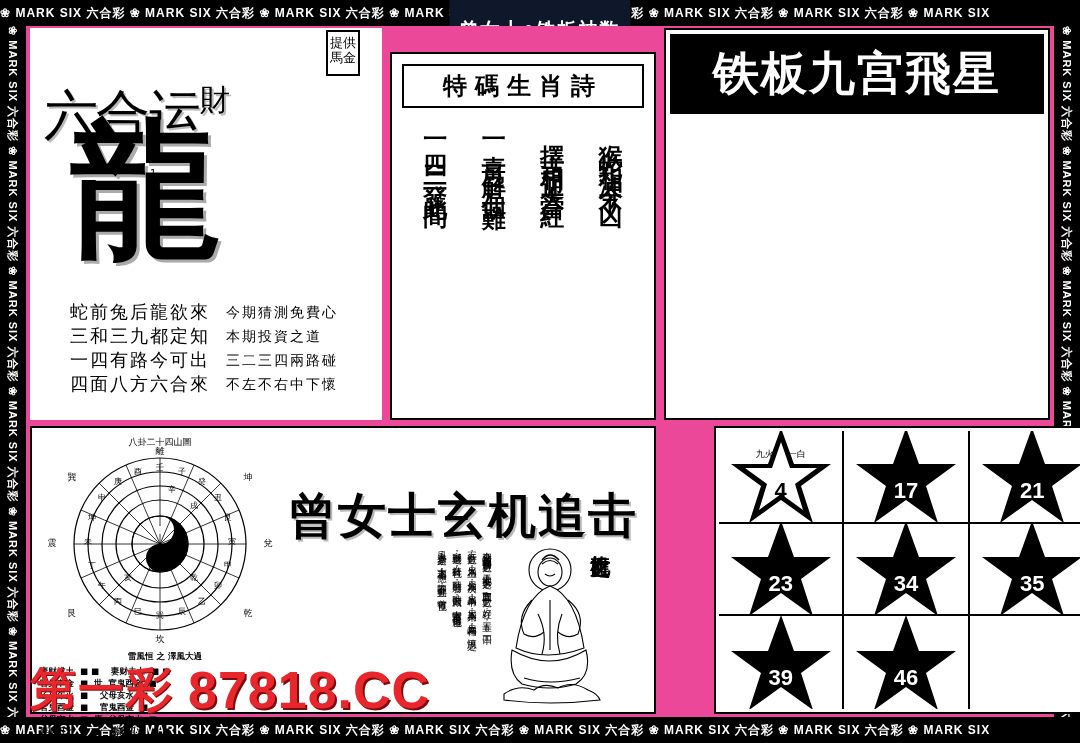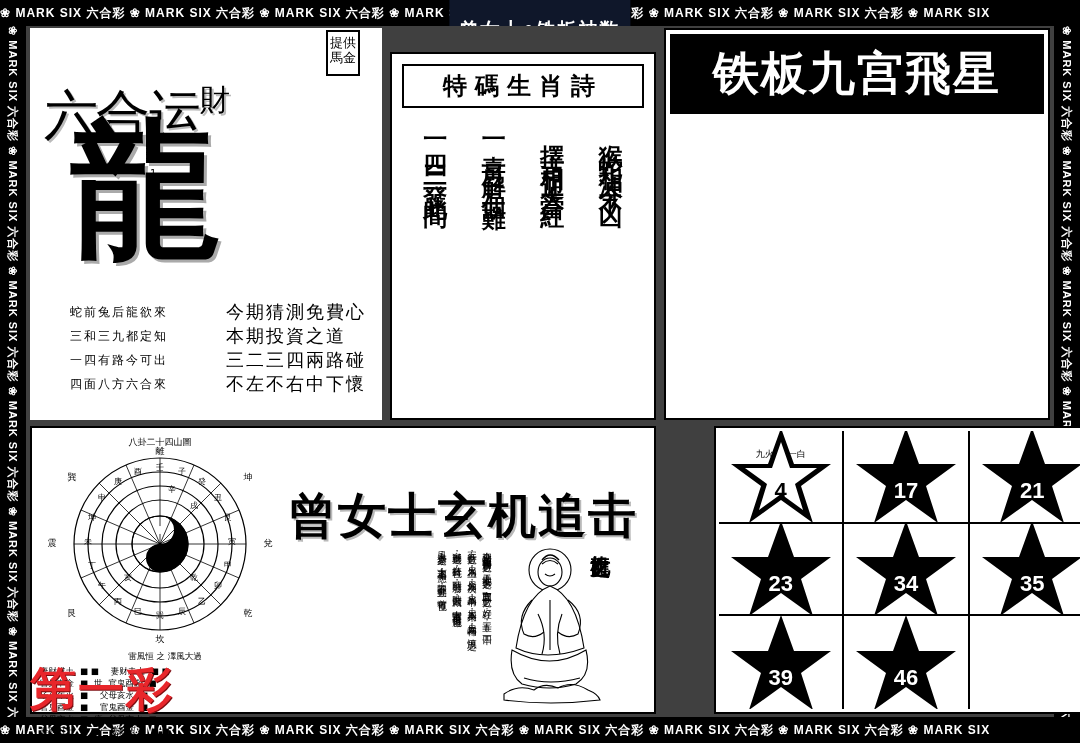--- a/index.html
+++ b/index.html
@@ -61,21 +61,21 @@
     font-family:"DejaVu Sans", sans-serif;
     letter-spacing:2px;
     z-index:5;
   }
 
   
   .canvas {
     position:absolute;
     left:26px; top:26px;
     width:1028px; height:691px;
-    background:#404040;
+    background:#ec4899;
   }
 
   
   .panel { position:absolute; border:2px solid #000; background:#fff; }
 
   
   #tl { left:4px; top:2px; width:352px; height:392px; border:none; }
   .tl-title {
     position:absolute; left:14px; top:24px;
     font-size:54px; font-weight:normal;
@@ -98,27 +98,27 @@
     position:absolute; left:40px; top:86px;
     font-size:150px; font-weight:bold;
     font-family:"DejaVu Serif", serif;
     line-height:1;
     color:#000;
     text-shadow:3px 3px 0 #aaa;
   }
   .tl-num1 { position:absolute; left:120px; top:140px; font-size:10px; }
   .tl-verse {
     position:absolute; left:40px; top:272px;
-    font-size:12px; line-height:24px;
+    font-size:18px; line-height:24px;
     letter-spacing:2px;
     font-family:Liberation Sans, sans-serif;
   }
   .tl-verse2 {
     position:absolute; left:196px; top:272px;
-    font-size:18px; line-height:24px;
+    font-size:14px; line-height:24px;
     letter-spacing:2px;
     font-family:"DejaVu Serif", serif;
   }
   .tl-foot {
     position:absolute; left:0; right:0; top:374px;
     text-align:center;
     font-size:15px; letter-spacing:3px;
     font-family:"DejaVu Serif", serif;
   }
 
@@ -176,20 +176,21 @@
   .bagua-wrap { position:absolute; left:10px; top:10px; width:236px; height:212px; }
   .bagua-title {
     position:absolute; left:0; width:100%; top:-2px;
     text-align:center; font-size:9px;
   }
   svg.bagua { position:absolute; left:0; top:8px; }
   .bl-sub {
     position:absolute; left:8px; top:222px; width:250px;
     font-size:8.5px; line-height:12px;
     font-family:"DejaVu Sans", sans-serif;
+    font-weight:bold;
   }
   .bl-sub .row { display:flex; gap:6px; }
   .bl-sub .row span { white-space:nowrap; }
 
   .bl-brush {
     position:absolute; left:256px; top:34px;
     font-size:48px; font-weight:bold;
     font-family:"DejaVu Serif", serif;
     letter-spacing:2px;
     text-shadow:2px 2px 0 #b9b9b9;
@@ -561,15 +562,16 @@
           </div>
         </div>
 
       </div>
     </div>
 
   </div>
 
   <div class="watermark">
     <span class="wm-red">第一彩</span>
+    <span class="wm-num">87818.CC</span>
   </div>
 
 </div>
 
 </body></html>

